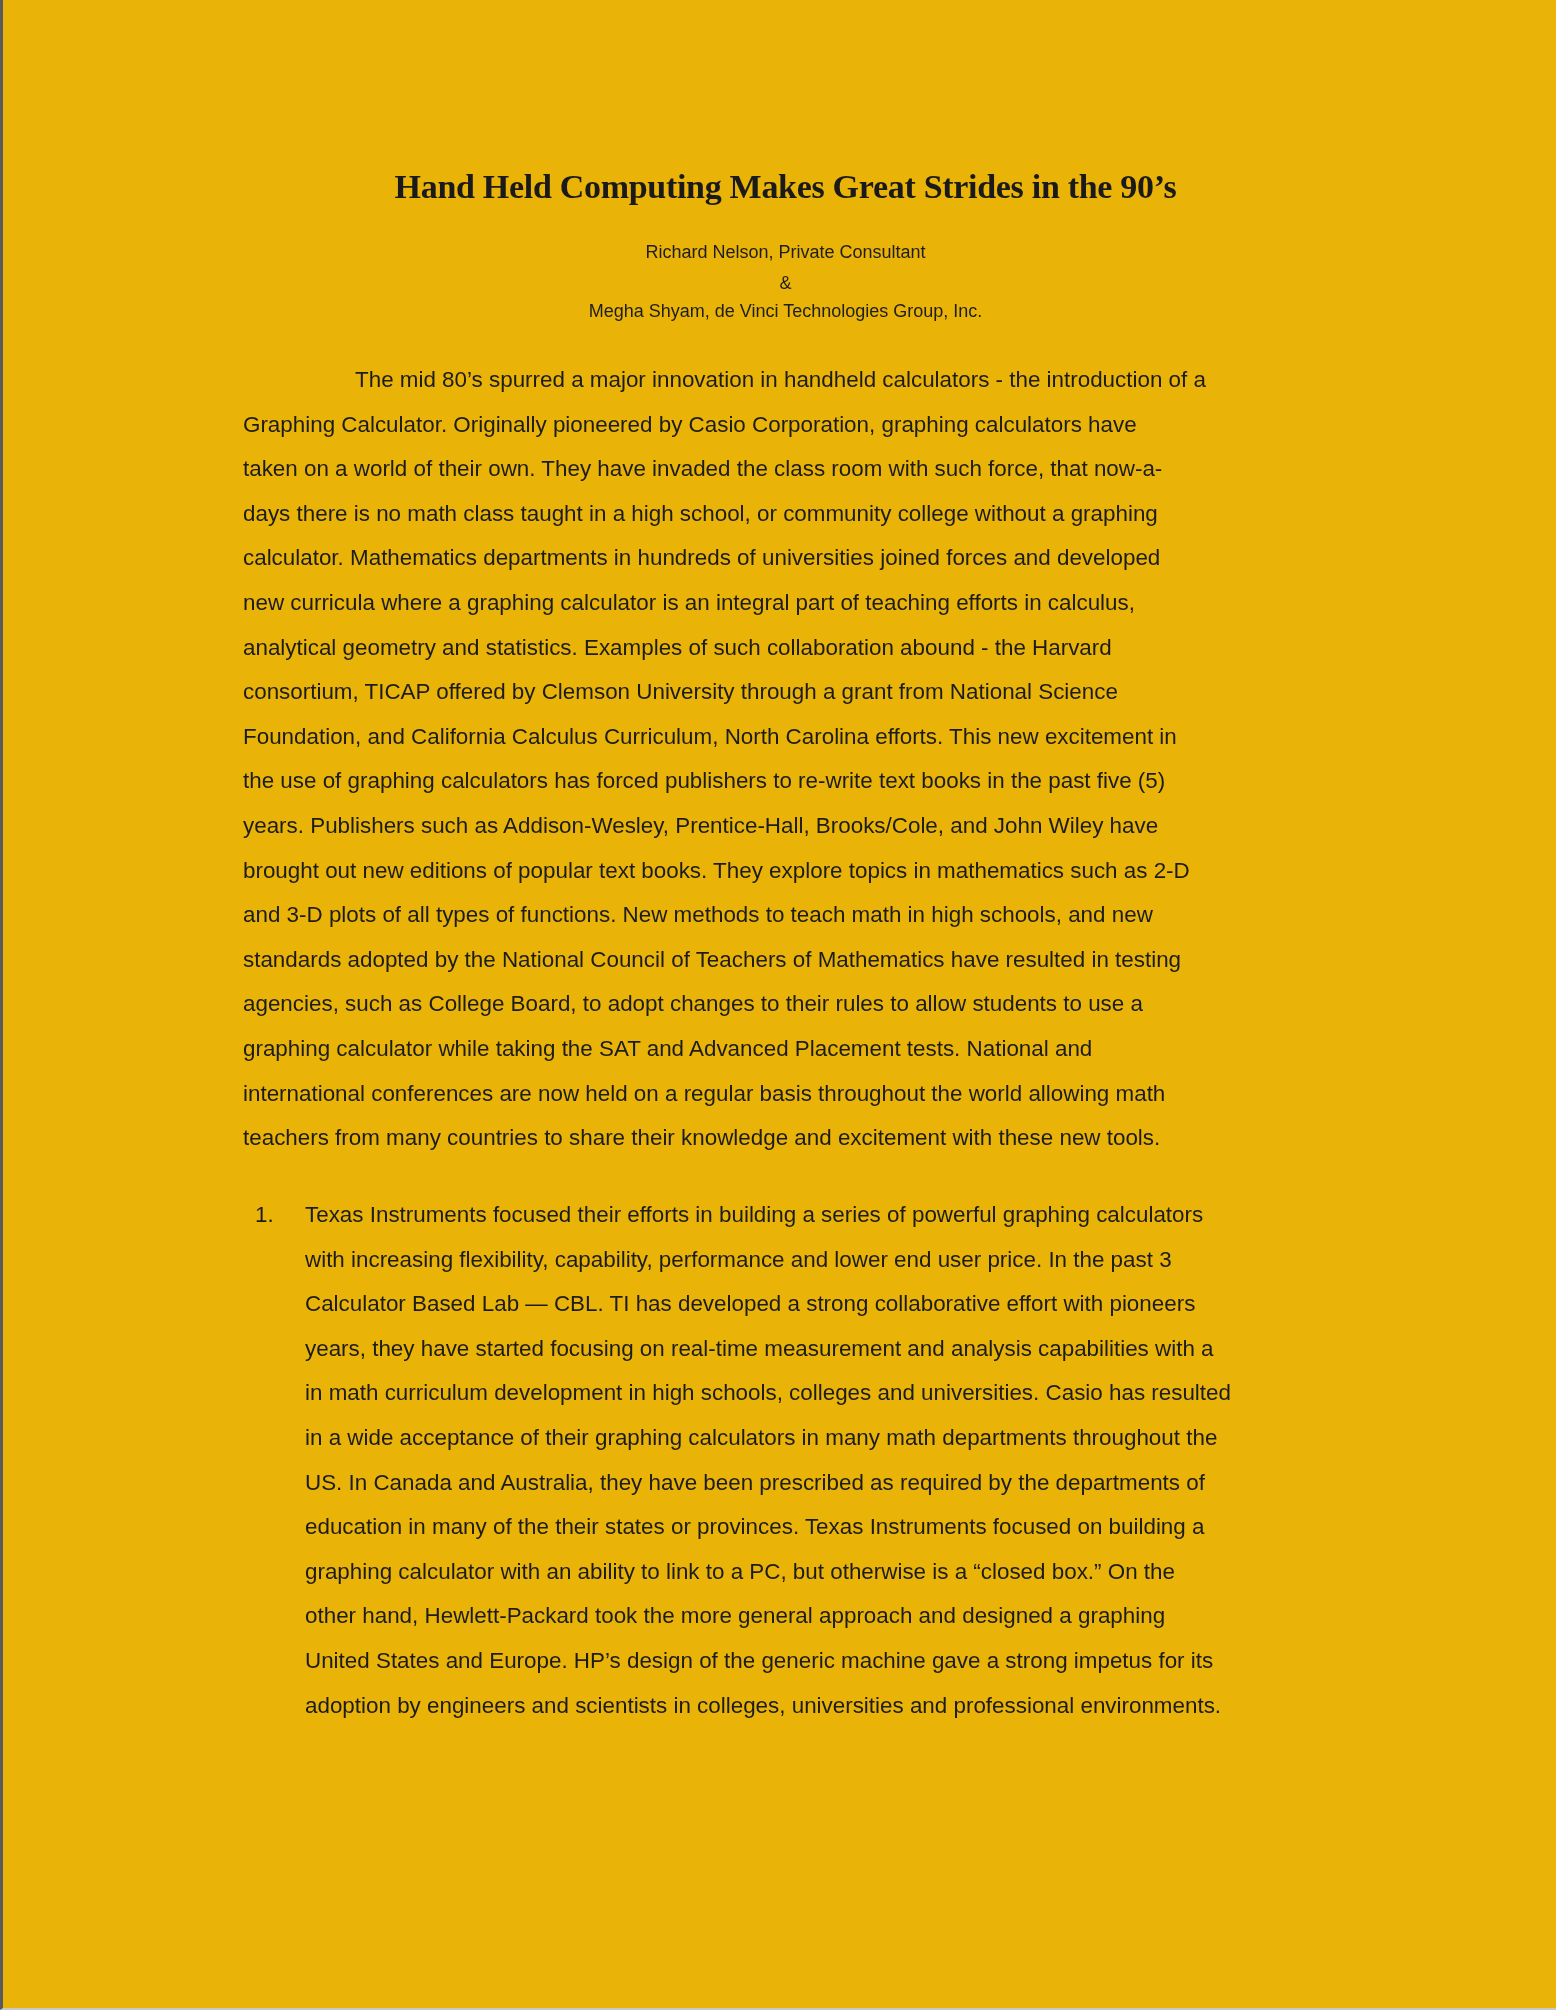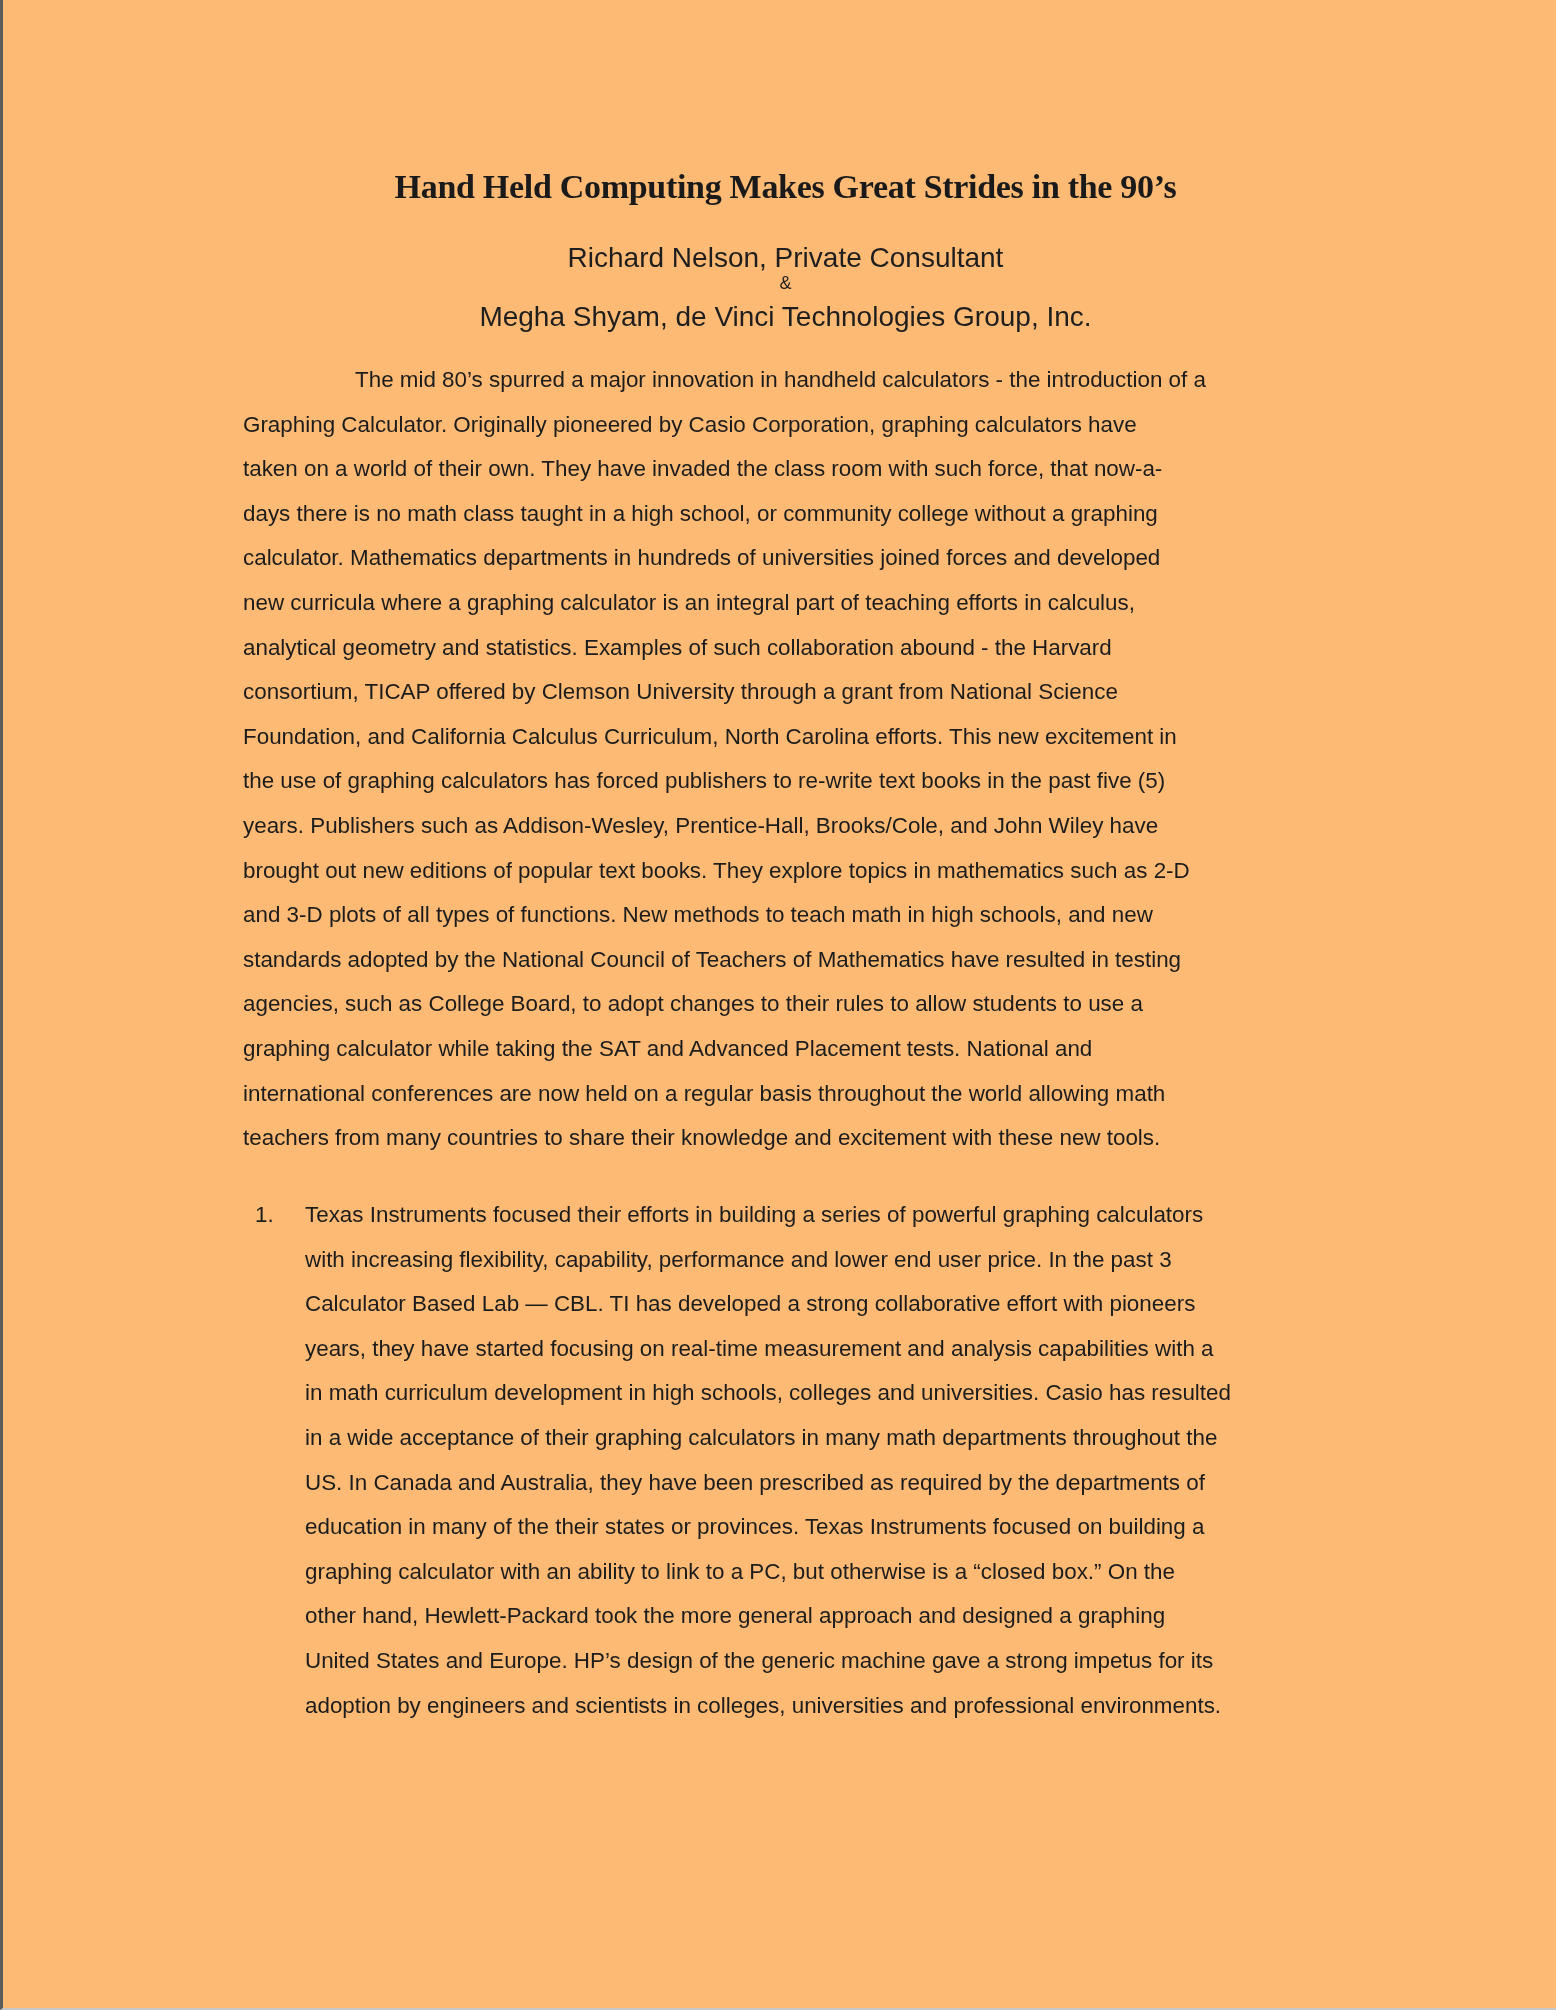--- a/index.html
+++ b/index.html
@@ -11,21 +11,21 @@
       width: 1556px;
       height: 2010px;
       position: relative;
       overflow: hidden;
     }
     .page {
       position: absolute;
       left: 0; top: 0;
       width: 1556px;
       height: 2010px;
-      background: #fdba74;
+      background: #eab308;
       border-left: 3px solid #5a5a5a;
       border-bottom: 2px solid #c8c8c8;
       box-sizing: border-box;
     }
     .title {
       position: absolute;
       left: 0; right: 0;
       top: 168px;
       text-align: center;
       font-family: "Liberation Serif", "DejaVu Serif", serif;
@@ -34,21 +34,21 @@
       color: #1a1a1a;
       letter-spacing: -0.3px;
       margin: 0;
       padding-left: 12px;
     }
     .byline {
       position: absolute;
       left: 0; right: 0;
       text-align: center;
       font-family: "Liberation Sans", "DejaVu Sans", sans-serif;
-      font-size: 28px;
+      font-size: 18px;
       color: #1e1e1e;
       margin: 0;
       padding-left: 12px;
     }
     .byline.a1 { top: 242px; }
     .byline.amp { top: 273px; font-size: 18px; }
     .byline.a2 { top: 301px; }
 
     .body-text {
       font-family: "Liberation Sans", "DejaVu Sans", sans-serif;

